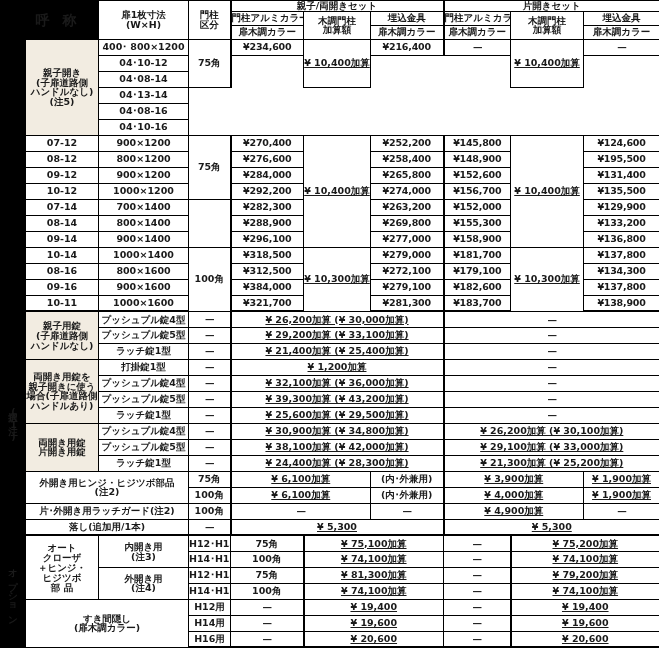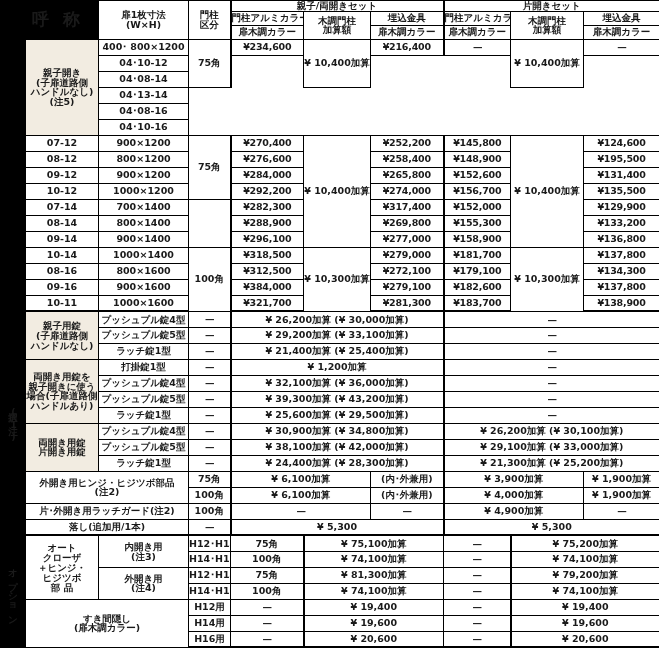--- a/index.html
+++ b/index.html
@@ -27,24 +27,24 @@
     line-height:1;
   }
   .cream{background:#f2ece1;}
   .hdr{background:#ffffff;font-size:10px;}
   .price{font-size:11.5px;letter-spacing:-0.2px;}
   .sm{font-size:8.5px;}
   .xsm{font-size:7.5px;}
   .nm{font-weight:bold;font-size:9.5px;}
   .dash{font-size:11px;letter-spacing:-1px;}
   .lbl2{font-size:9.5px;line-height:1.15;}
-  .add{font-size:10.5px;}
+  .add{font-size:10.5px;text-decoration:underline;}
   .thickR{border-right:2px solid #000 !important;}
   .thickB{border-bottom:2px solid #000 !important;}
-  .hdrtitle{font-size:17px;letter-spacing:4px;margin-left:17px;}
+  .hdrtitle{font-size:14px;letter-spacing:4px;margin-left:17px;}
 </style>
 </head>
 <body>
 
 <div id="page">
 <table class="pt">
   <colgroup>
     <col style="width:25px">
         <col style="width:73px">
         <col style="width:90px">
@@ -161,21 +161,21 @@
     <td class="price">¥292,200</td>
     <td class="price thickR">¥274,000</td>
     <td class="price">¥156,700</td>
     <td class="price">¥135,500</td>
   </tr>
   <tr style="height:16px">
     <td class="nm">07-14</td>
     <td class="nm">700×1400</td>
     <td rowspan="3" class="nm thickR"></td>
     <td class="price">¥282,300</td>
-    <td class="price thickR">¥317,400</td>
+    <td class="price thickR">¥263,200</td>
     <td class="price">¥152,000</td>
     <td class="price">¥129,900</td>
   </tr>
   <tr style="height:16px">
     <td class="nm">08-14</td>
     <td class="nm">800×1400</td>
     <td class="price">¥288,900</td>
     <td class="price thickR">¥269,800</td>
     <td class="price">¥155,300</td>
     <td class="price">¥133,200</td>

